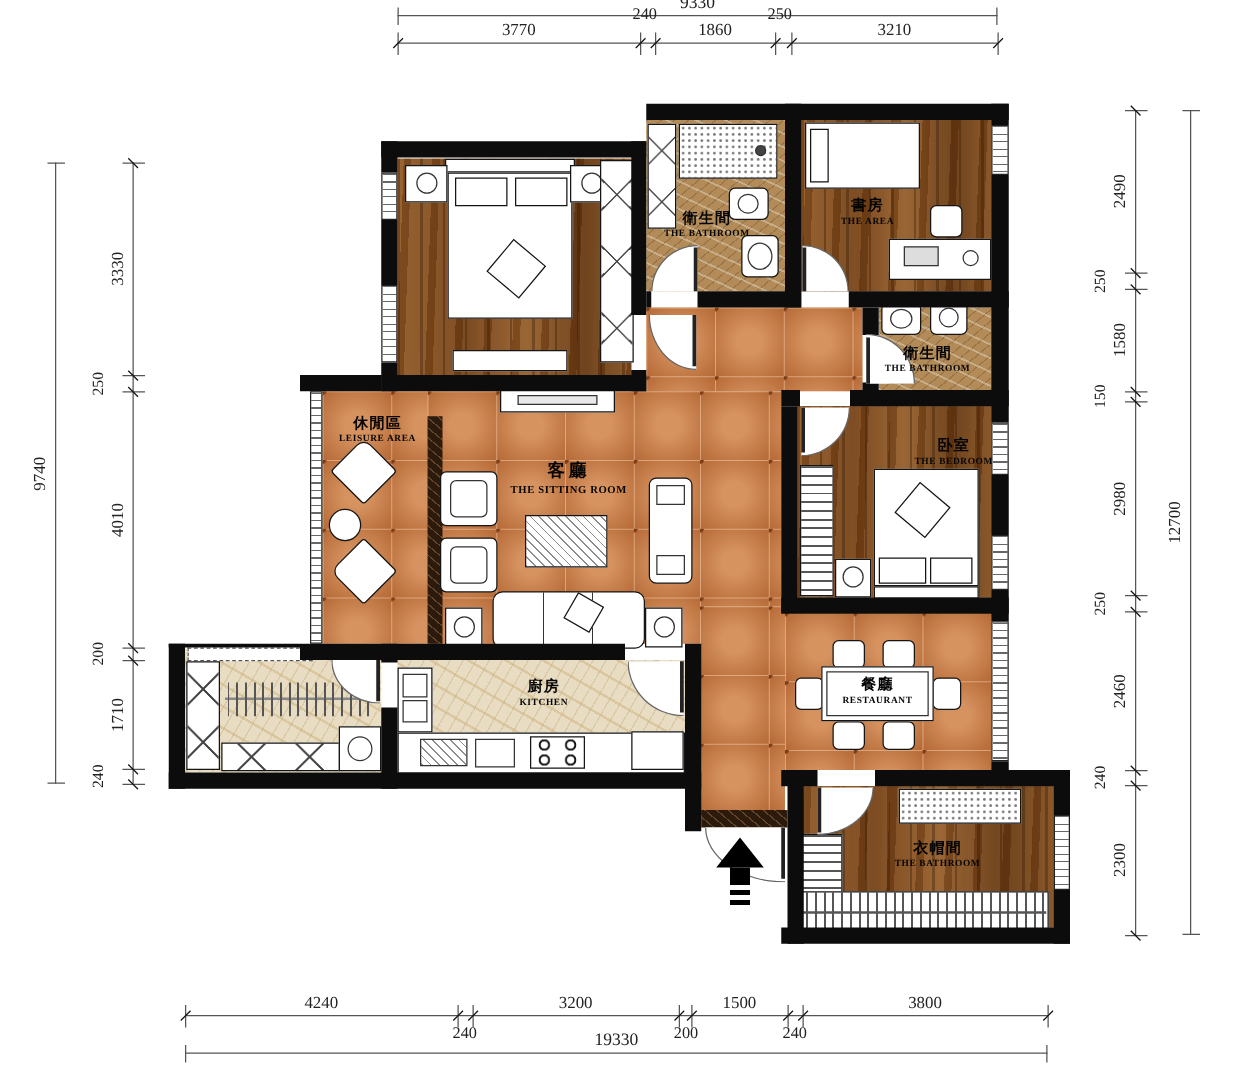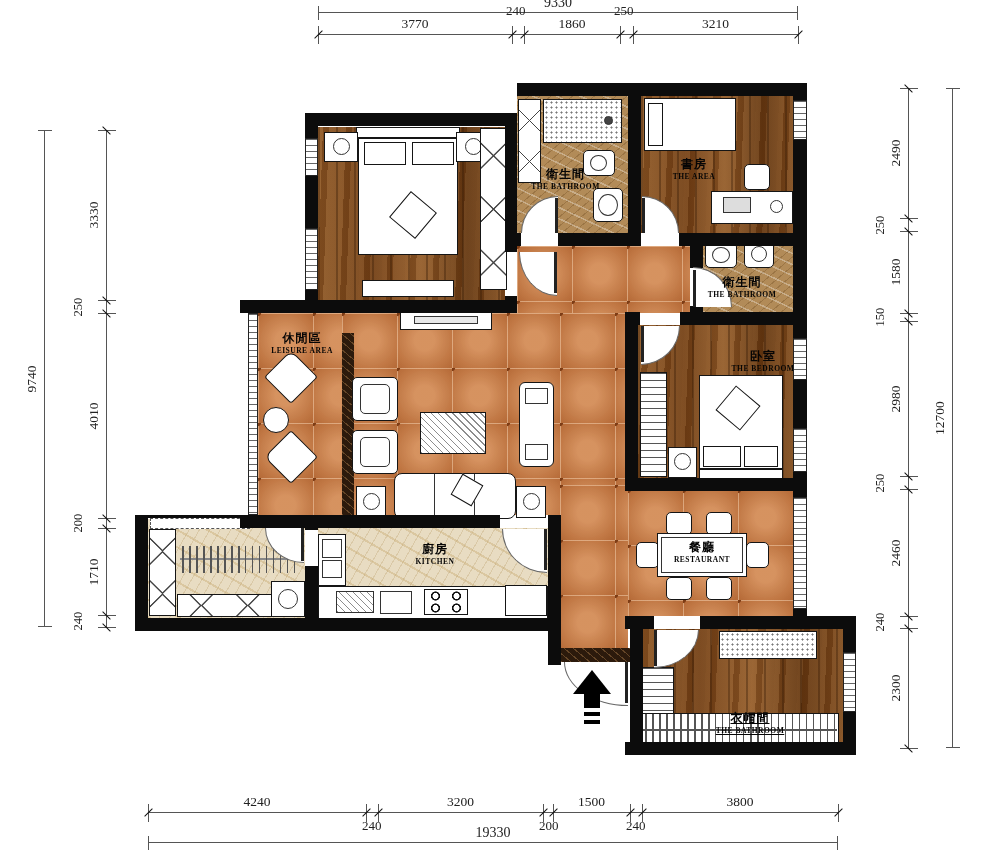--- a/index.html
+++ b/index.html
@@ -269,29 +269,33 @@
     <div class="en">THE BATHROOM</div>
   </div>
   <div class="rlabel small" style="left:703px;top:350px;width:120px;">
     <div class="zh">卧室</div>
     <div class="en">THE BEDROOM</div>
   </div>
   <div class="rlabel small" style="left:242px;top:332px;width:120px;">
     <div class="zh">休閒區</div>
     <div class="en">LEISURE AREA</div>
   </div>
+  <div class="rlabel" style="left:385px;top:370px;width:140px;">
+    <div class="zh">客廳</div>
+    <div class="en">THE SITTING ROOM</div>
+  </div>
   <div class="rlabel small" style="left:375px;top:543px;width:120px;">
     <div class="zh">廚房</div>
     <div class="en">KITCHEN</div>
   </div>
   <div class="rlabel small" style="left:642px;top:541px;width:120px;">
     <div class="zh">餐廳</div>
     <div class="en">RESTAURANT</div>
   </div>
-  <div class="rlabel small" style="left:690px;top:712px;width:120px;text-decoration:underline;">
+  <div class="rlabel small" style="left:690px;top:672px;width:120px;">
     <div class="zh">衣帽間</div>
     <div class="en">THE BATHROOM</div>
   </div>
 
   <div class="arrow-head" style="left:573px;top:670px;"></div>
   <div class="arrow-shaft" style="left:584px;top:694px;width:16px;height:30px;">
     <div class="stripe" style="top:14px;"></div>
     <div class="stripe" style="top:22px;"></div>
   </div>
 

